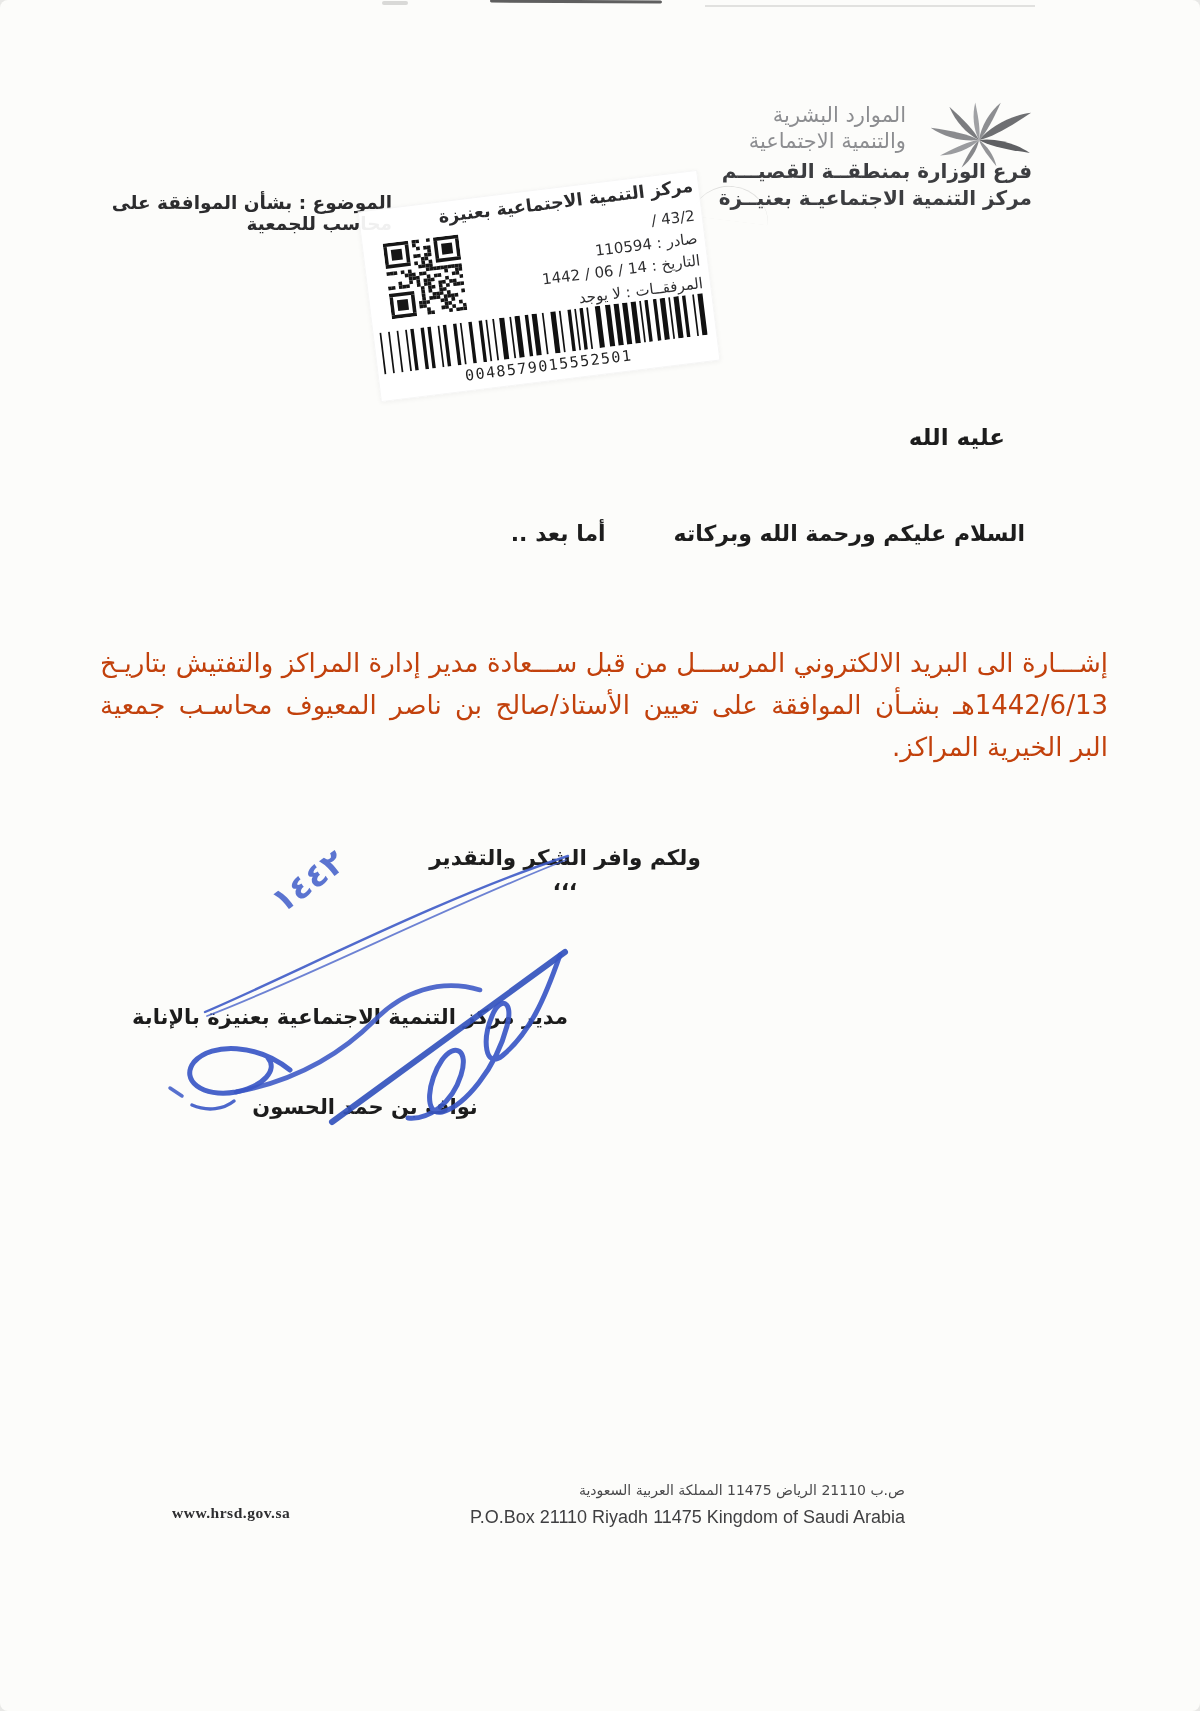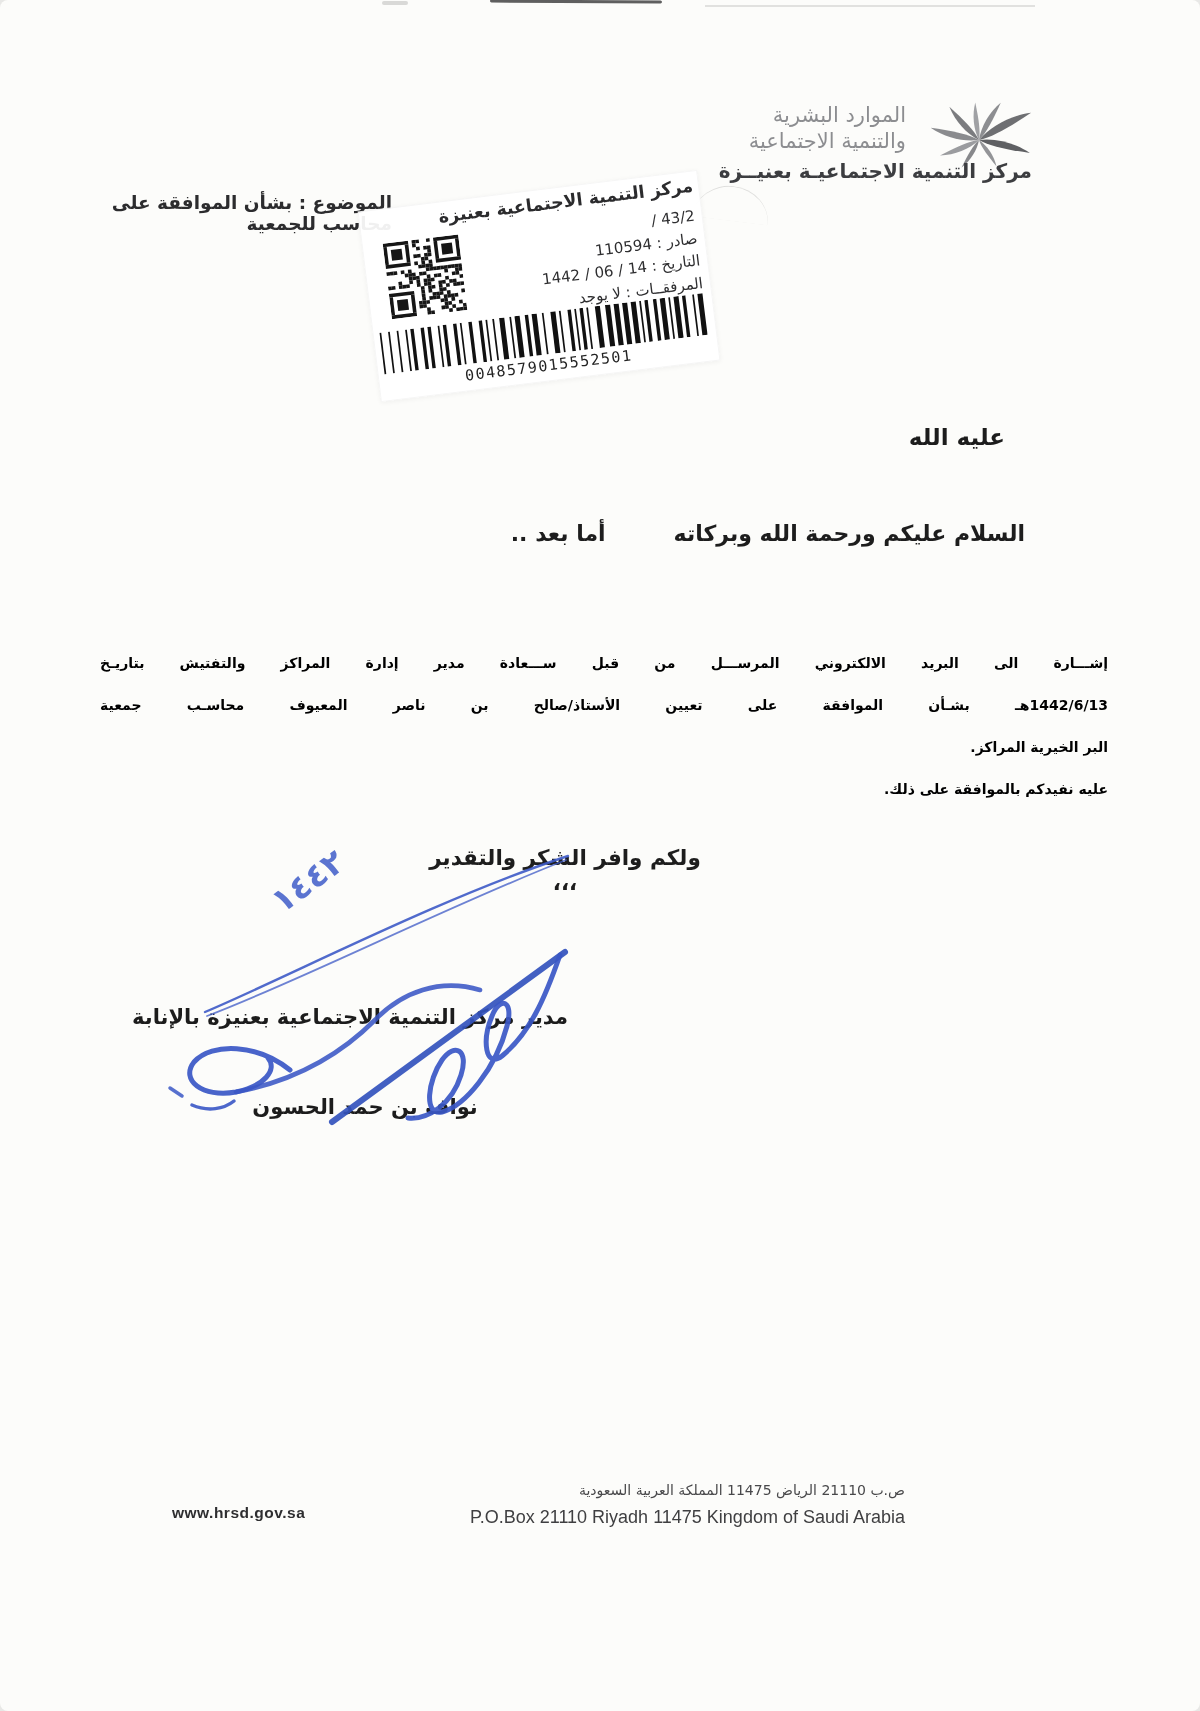--- a/index.html
+++ b/index.html
@@ -26,32 +26,32 @@
   .ltr{direction:ltr;unicode-bidi:isolate;display:inline-block;}
   .qr{position:absolute;left:20px;top:34px;width:76px;height:76px;}
   .bc{position:absolute;left:4px;top:122px;width:330px;height:42px;}
   .bc-num{position:absolute;left:0;right:0;top:166px;text-align:center;font-size:15px;letter-spacing:1.5px;
           color:#232323;font-family:"DejaVu Sans Mono",monospace;}
   
   .salutation{left:105px;top:424px;width:900px;display:flex;justify-content:space-between;align-items:flex-start;
               font-size:23px;font-weight:700;color:#1c1c1c;}
   .greeting{right:175px;top:521px;font-size:22px;font-weight:700;color:#1d1d1d;margin-left:27px;}
   .gap{display:inline-block;width:68px;}
-  .body-par{left:100px;top:642px;width:1008px;font-size:14px;font-weight:700;line-height:42px;color:#000000;}
+  .body-par{left:100px;top:642px;width:1008px;font-size:26px;font-weight:400;line-height:42px;color:#c2410c;}
   .jline{text-align:justify;text-align-last:justify;}
   .closing{left:415px;top:845px;width:300px;text-align:center;font-size:21.5px;font-weight:600;color:#1d1d1d;}
   .sig-title{left:108px;top:1005px;width:460px;text-align:right;font-size:21px;font-weight:600;color:#1c1c1c;z-index:2;}
   .sig-name{left:225px;top:1095px;width:280px;text-align:center;font-size:21px;font-weight:600;color:#1c1c1c;z-index:2;}
   .sig-svg{left:140px;top:828px;width:460px;height:310px;z-index:5;}
   .sig-svg path{fill:none;stroke-linecap:round;stroke-linejoin:round;}
   
   .addr-ar{right:295px;top:1482px;text-align:center;font-size:14px;font-weight:500;color:#48484a;}
   .addr-en{right:295px;top:1507px;font-size:18px;color:#3f3f41;font-family:"Liberation Sans",sans-serif;}
   .website{left:172px;top:1504px;font-size:15.5px;font-weight:700;letter-spacing:.5px;color:#2e2e30;
-           font-family:Liberation Sans, sans-serif;}
+           font-family:Liberation Serif, serif;}
 </style>
 </head>
 <body>
 
 <div class="page">
 
   <div class="abs art-line"></div>
   <div class="abs art-smudge1"></div>
   <div class="abs art-smudge2"></div>
   <div class="abs crease"></div>
@@ -67,20 +67,21 @@
       <path d="M0 0 C14 -8 34 -11 52 -7 C32 -2 12 2 0 0Z" transform="rotate(130) scale(0.62)" fill="#87888b"></path>
       <path d="M0 0 C14 -8 34 -11 52 -7 C32 -2 12 2 0 0Z" transform="rotate(22) scale(1.0)" fill="#5f6063"></path>
       <path d="M0 0 C14 -8 34 -11 52 -7 C32 -2 12 2 0 0Z" transform="rotate(64) scale(0.6)" fill="#939497"></path>
     </g>
   </svg>
   <div class="abs ministry" dir="rtl">
     <div>الموارد البشرية</div>
     <div>والتنمية الاجتماعية</div>
   </div>
   <div class="abs branch" dir="rtl">
+    <div>فرع الوزارة بمنطقــة القصيـــم</div>
     <div>مركز التنمية الاجتماعيـة بعنيــزة</div>
   </div>
 
   <div class="abs subject" dir="rtl">الموضوع : بشأن الموافقة على محاسب للجمعية</div>
 
   <div class="abs stamp">
     <div class="stamp-org" dir="rtl">مركز التنمية الاجتماعية بعنيزة</div>
     <div class="stamp-rows" dir="rtl">
       <div><span class="ltr">/ 43/2</span></div>
       <div><span>صادر :</span> <span class="ltr">110594</span></div>
@@ -275,21 +276,20 @@
   </div>
 
   <div class="abs greeting" dir="rtl">
     <span>السلام عليكم ورحمة الله وبركاته</span><span class="gap"></span><span>أما بعد ..</span>
   </div>
 
   <div class="abs body-par" dir="rtl">
     <div class="jline">إشـــارة الى البريد الالكتروني المرســـل من قبل ســـعادة مدير إدارة المراكز والتفتيش بتاريـخ</div>
     <div class="jline">1442/6/13هـ  بشـأن  الموافقة على تعيين الأستاذ/صالح بن ناصر المعيوف محاسـب جمعية</div>
     <div>البر الخيرية المراكز.</div>
-    <div>عليه نفيدكم بالموافقة على ذلك.</div>
   </div>
 
   <div class="abs closing" dir="rtl">ولكم وافر الشكر والتقدير ،،،</div>
 
   <div class="abs sig-title" dir="rtl">مدير مركز التنمية الاجتماعية بعنيزة بالإنابة</div>
   <div class="abs sig-name" dir="rtl">نواف بن حمد الحسون</div>
   <svg class="abs sig-svg" viewBox="0 0 460 310" aria-hidden="true">
     <path d="M65 184 C150 148 300 70 428 28" stroke="#3d5ac6" stroke-width="2.4" opacity=".9"></path>
     <path d="M67 188 C160 153 310 77 426 32" stroke="#3d5ac6" stroke-width="1.8" opacity=".75"></path>
     <text transform="translate(142,86) rotate(-36)" font-size="33" font-weight="600" fill="#4a66cc" opacity=".9">١٤٤٢</text>

